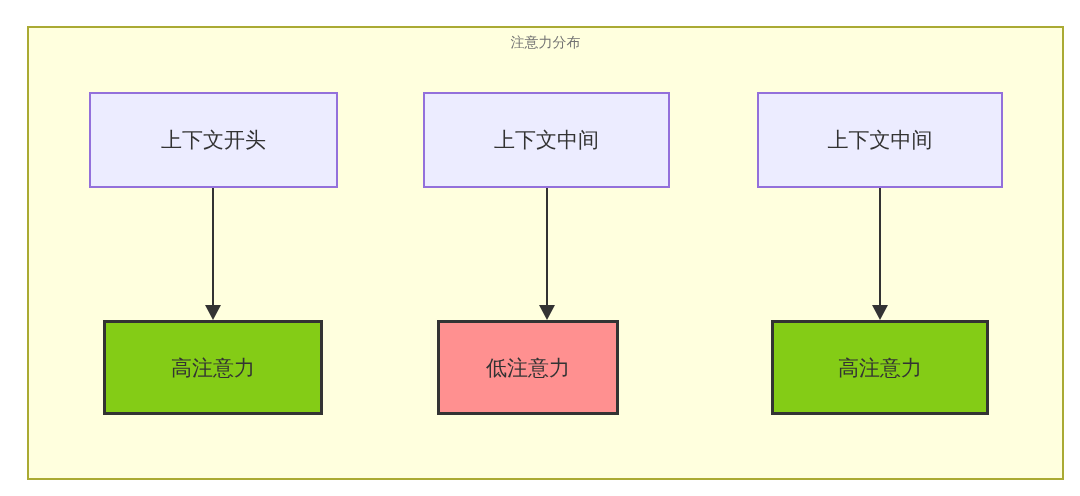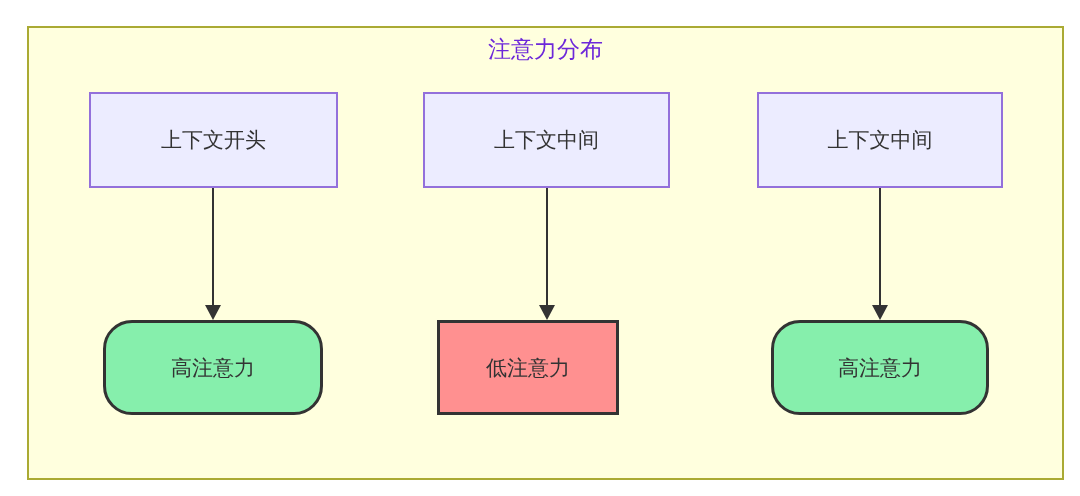--- a/index.html
+++ b/index.html
@@ -24,23 +24,23 @@
     width: 1037px; height: 454px;
     background: #ffffde;
     border: 2px solid #aaaa33;
     box-sizing: border-box;
   }
   .diagram-title {
     position: absolute;
     left: 27px; top: 34px;
     width: 1037px;
     text-align: center;
-    font-size: 23px;
+    font-size: 14px;
     font-weight: 400;
-    color: #6d28d9;
+    color: #737373;
   }
   .node {
     position: absolute;
     box-sizing: border-box;
     display: flex;
     align-items: center;
     justify-content: center;
     font-size: 21px;
     color: #333333;
     text-align: center;
@@ -49,21 +49,21 @@
     top: 92px;
     height: 96px;
     background: #ececff;
     border: 2px solid #9370db;
   }
   .node.target {
     top: 320px;
     height: 95px;
     border: 3px solid #333333;
   }
-  .node.target.high { background: #86efac; border-radius: 29px; }
+  .node.target.high { background: #84cc16; }
   .node.target.low  { background: #ff9090; }
 
   #src-1 { left: 89px;  width: 249px; }
   #src-2 { left: 423px; width: 247px; }
   #src-3 { left: 757px; width: 246px; }
 
   #tgt-1 { left: 103px; width: 220px; }
   #tgt-2 { left: 437px; width: 182px; }
   #tgt-3 { left: 771px; width: 218px; }
 

